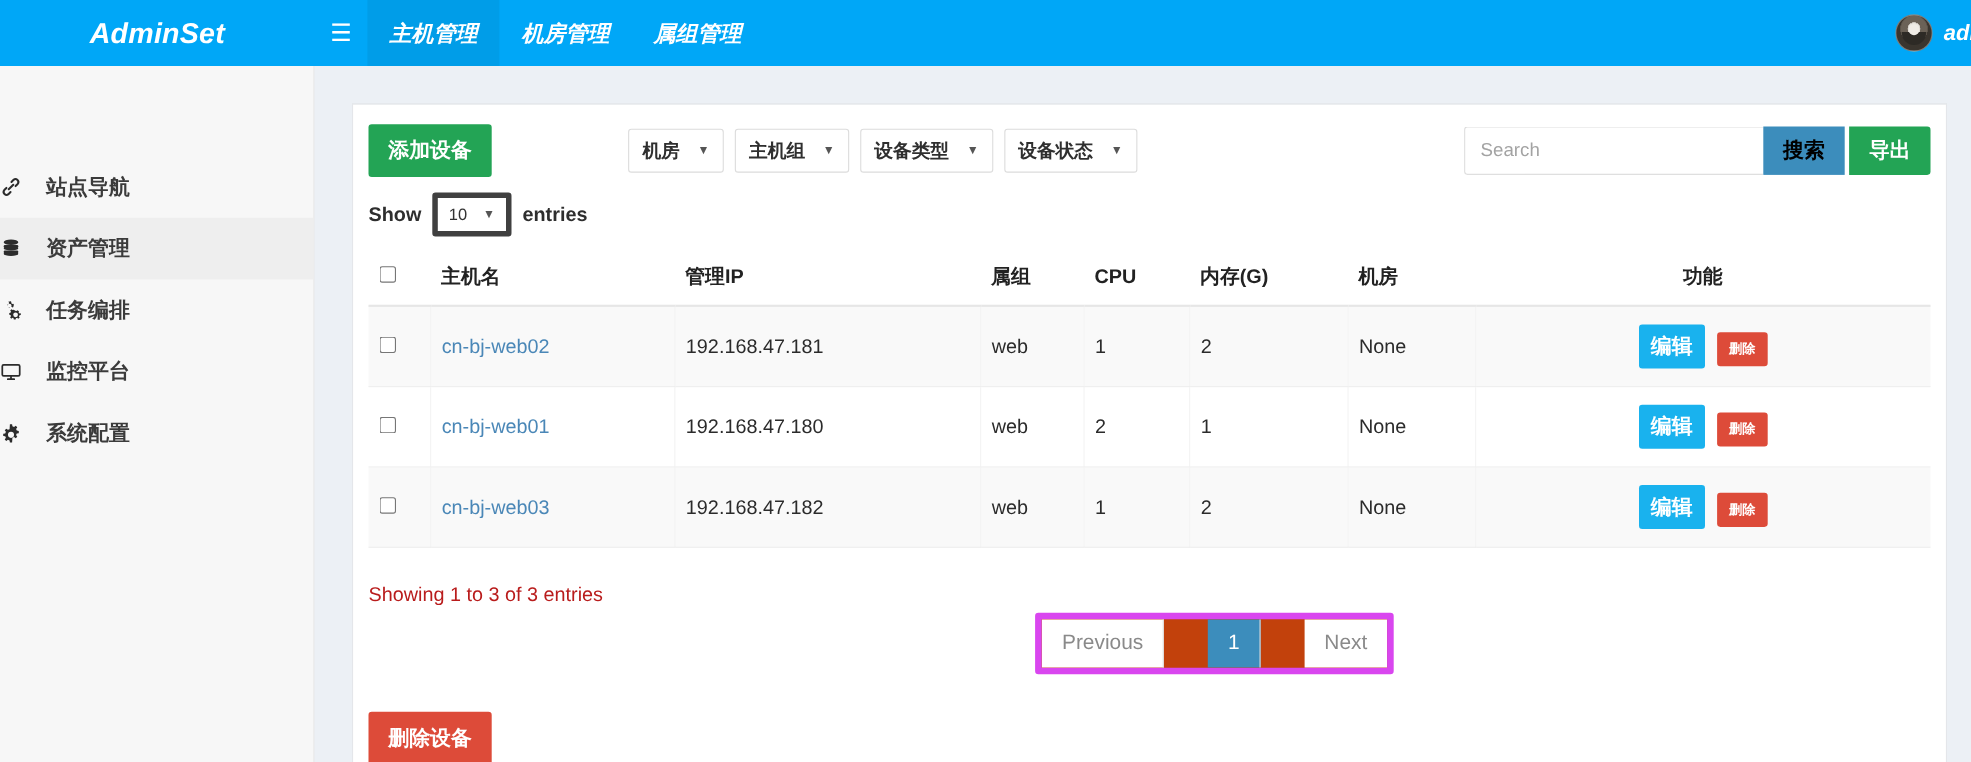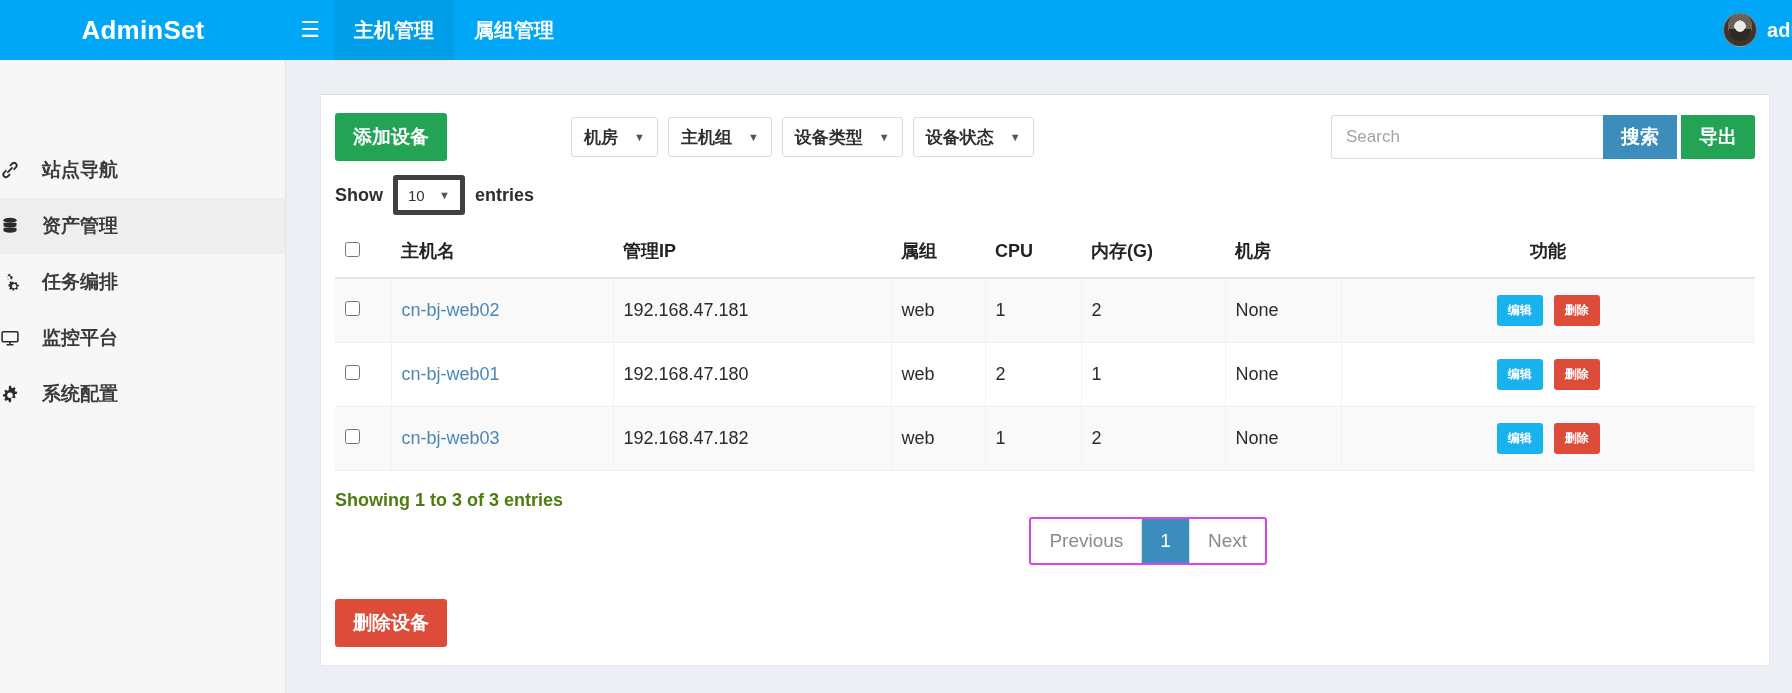--- a/index.html
+++ b/index.html
@@ -9,21 +9,21 @@
     overflow: hidden;
     background: #ecf0f5;
     font-family: "Liberation Sans", "DejaVu Sans", sans-serif;
   }
 
   
   #navbar {
     position: absolute; top: 0; left: 0;
     width: 1792px; height: 60px;
     background: #00a7f7;
-    display: flex; align-items: flex-start;
+    display: flex; align-items: flex-start; font-style: italic;
   }
   #brand {
     width: 286px; height: 60px;
     display: flex; align-items: center; justify-content: center;
     color: #ffffff; font-size: 26px; font-weight: bold;
     letter-spacing: .2px;
     background: #00a7f7;
   }
   #hamburger {
     width: 48px; height: 60px;
@@ -123,21 +123,21 @@
   #search-group { margin-left: auto; display: flex; align-items: stretch; height: 44px; }
   #search-input {
     width: 272px; height: 44px;
     border: 1px solid #dcdcdc; border-right: 0;
     border-radius: 3px 0 0 3px;
     padding: 0 14px; font-size: 17px; color: #ef4444;
     font-family: inherit; outline: none; background: #fff;
   }
   #search-input::placeholder { color: #a3a3a3; }
   #btn-search {
-    background: #3c8dbc; color: #ffffff; border: 0;
+    background: #3c8dbc; color: #000000; border: 0;
     font-size: 19px; font-weight: bold; padding: 0 18px;
     cursor: pointer; font-family: inherit;
   }
   #btn-export {
     background: #23a455; color: #fff; border: 0;
     font-size: 19px; font-weight: bold; padding: 0 18px;
     border-radius: 0 3px 3px 0; margin-left: 4px;
     cursor: pointer; font-family: inherit;
   }
 
@@ -177,36 +177,36 @@
   tbody tr.odd td { background: #f9f9f9; }
   tbody tr.even td { background: #ffffff; }
   td.col-check { border-right: 1px solid #f3f3f3; }
   td.col-func { border-right: 0; text-align: center; }
   .host-link { color: #4a87b7; text-decoration: none; cursor: pointer; margin-top: 46px; }
   input[type=checkbox] {
     width: 15px; height: 15px; margin: 0; cursor: pointer;
   }
   .btn-edit {
     background: #19b2ee; color: #fff; border: 0; border-radius: 3px;
-    font-size: 12px; font-weight: bold; padding: 7px 11px; cursor: pointer;
+    font-size: 19px; font-weight: bold; padding: 7px 11px; cursor: pointer;
     font-family: inherit; margin-right: 6px;
   }
   .btn-del {
     background: #dd4b39; color: #fff; border: 0; border-radius: 3px;
     font-size: 12px; font-weight: bold; padding: 7px 11px; cursor: pointer;
     font-family: inherit;
   }
 
   
-  #info-row { margin-top: 19px; font-size: 18px; color: #4d7c0f; font-weight: bold; }
+  #info-row { margin-top: 32px; font-size: 18px; color: #b91c1c; }
   #pagination {
     display: flex; justify-content: flex-end;
     margin-top: 6px; padding-right: 488px;
   }
-  .pager { display: flex; border: 2px solid #d946ef; border-radius: 3px; overflow: hidden; background:#c2410c; }
+  .pager { display: flex; border: 6px solid #d946ef; border-radius: 3px; overflow: hidden; background:#c2410c;gap:40px; }
   .pager div {
     padding: 11px 18px; font-size: 19px; color: #8a8a8a; cursor: pointer;
     border-right: 1px solid #dddddd; background: #fff;
   }
   .pager div:last-child { border-right: 0; }
   .pager div.active { background: #3c8dbc; color: #fff; }
 
   #btn-del-device {
     margin-top: 34px; margin-left: 0px;
     background: #dd4b39; color: #fff; border: 0; border-radius: 3px;
@@ -214,20 +214,21 @@
     cursor: pointer; font-family: inherit;
   }
 </style>
 </head>
 <body>
 
 <div id="navbar">
   <div id="brand">AdminSet</div>
   <div id="hamburger">☰</div>
   <div class="nav-item active">主机管理</div>
+  <div class="nav-item">机房管理</div>
   <div class="nav-item">属组管理</div>
   <div id="nav-spacer"></div>
   <div id="user-menu">
     <span id="avatar"></span>
     <span>admin</span>
   </div>
 </div>
 
 <div id="sidebar">
 

